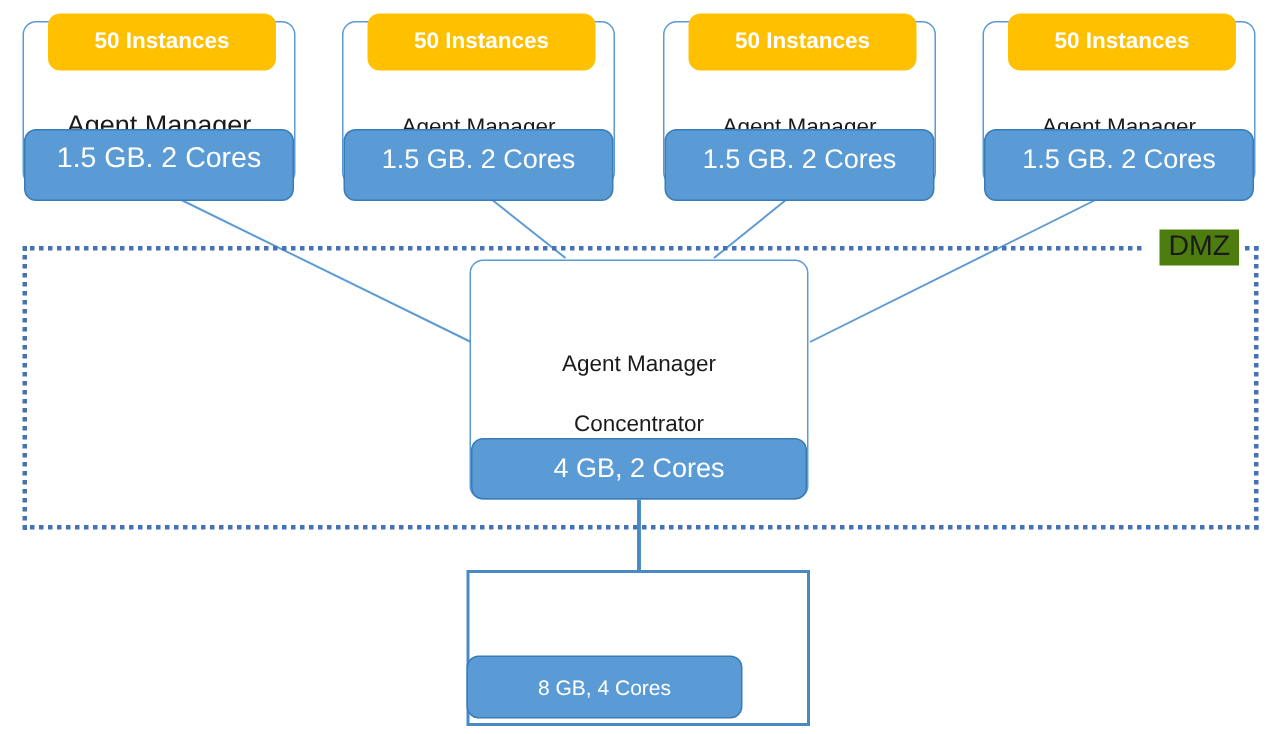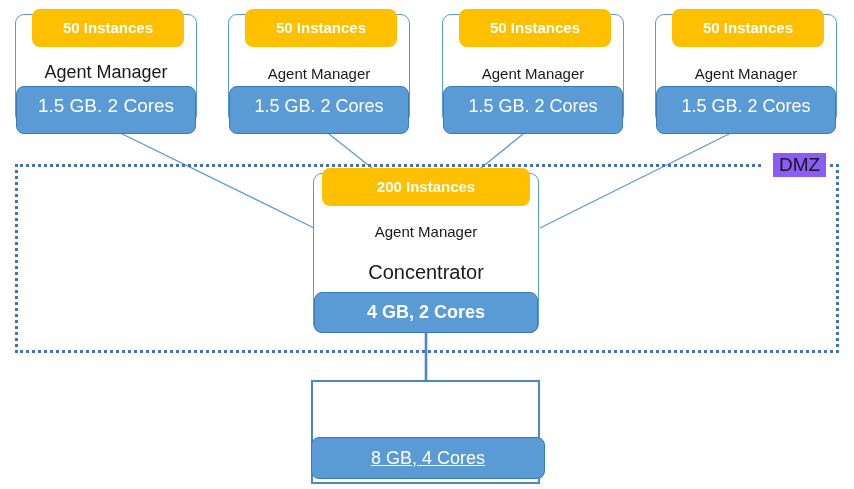--- a/index.html
+++ b/index.html
@@ -36,21 +36,21 @@
     box-sizing: border-box;
     border: 3px dotted #4472B4;
     background: transparent;
   }
   .dmz-label {
     position: absolute;
     left: 773px;
     top: 153px;
     font-size: 19px;
     color: #1a1a1a;
-    background: #8b5cf6;
+    background: #4d7c0f;
     padding: 0 6px;
     line-height: 24px;
     white-space: nowrap;
   }
   
   .dmz-gap {
     position: absolute;
     left: 762px;
     top: 158px;
     width: 66px;
@@ -88,20 +88,21 @@
     border: 1.5px solid #3a7cb5;
     border-radius: 8px;
   }
   .title {
     position: absolute;
     left: 0;
     right: 0;
     text-align: center;
     color: #1a1a1a;
     white-space: nowrap;
+    margin-top: 11px;
   }
 
   
   .am-card { top: 14px; width: 182px; height: 110px; }
   .am-card .band.orange {
     left: 16px; top: -6px; width: 152px; height: 38px;
     line-height: 38px; font-size: 15px;
   }
   .am-card .title {
     top: 48px; font-size: 15px; line-height: 22px;
@@ -120,34 +121,34 @@
 
   
   #concentrator {
     left: 313px; top: 173px; width: 226px; height: 160px;
   }
   #concentrator .band.orange {
     left: 8px; top: -6px; width: 208px; height: 38px;
     line-height: 38px; font-size: 15px;
   }
   #concentrator .title.t1 { top: 47px; font-size: 15px; line-height: 22px; }
-  #concentrator .title.t2 { top: 87px; font-size: 20px; line-height: 22px; }
+  #concentrator .title.t2 { top: 87px; font-size: 15px; line-height: 22px; }
   #concentrator .band.blue {
     left: 0px; top: 118px; width: 224px; height: 41px;
-    line-height: 39px; font-size: 18px; font-weight: bold;
+    line-height: 39px; font-size: 18px;
   }
 
   
   #fms {
     left: 311px; top: 380px; width: 229px; height: 104px;
   }
   #fms .title { top: 32px; font-size: 23px; line-height: 30px; }
   #fms .band.blue {
-    left: -2px; top: 55px; width: 234px; height: 42px;
-    line-height: 40px; font-size: 18px; text-decoration: underline;
+    left: -2px; top: 55px; width: 184px; height: 42px;
+    line-height: 40px; font-size: 14px;
   }
 </style>
 </head>
 <body>
 
 <div id="canvas">
 
   <svg id="connectors" viewBox="0 0 854 489" xmlns="http://www.w3.org/2000/svg">
     <g stroke="#5B9BD5" stroke-width="1.3" fill="none">
       <line x1="106" y1="126" x2="314" y2="228"></line>
@@ -182,21 +183,20 @@
     <div class="band blue">1.5 GB. 2 Cores</div>
   </div>
 
   <div class="node am-card" id="card-3">
     <div class="band orange">50 Instances</div>
     <div class="title">Agent Manager</div>
     <div class="band blue">1.5 GB. 2 Cores</div>
   </div>
 
   <div class="node" id="concentrator">
-    <div class="band orange">200 Instances</div>
     <div class="title t1">Agent Manager</div>
     <div class="title t2">Concentrator</div>
     <div class="band blue">4 GB, 2 Cores</div>
   </div>
 
   <div class="node square" id="fms">
     <div class="band blue">8 GB, 4 Cores</div>
   </div>
 
 </div>

